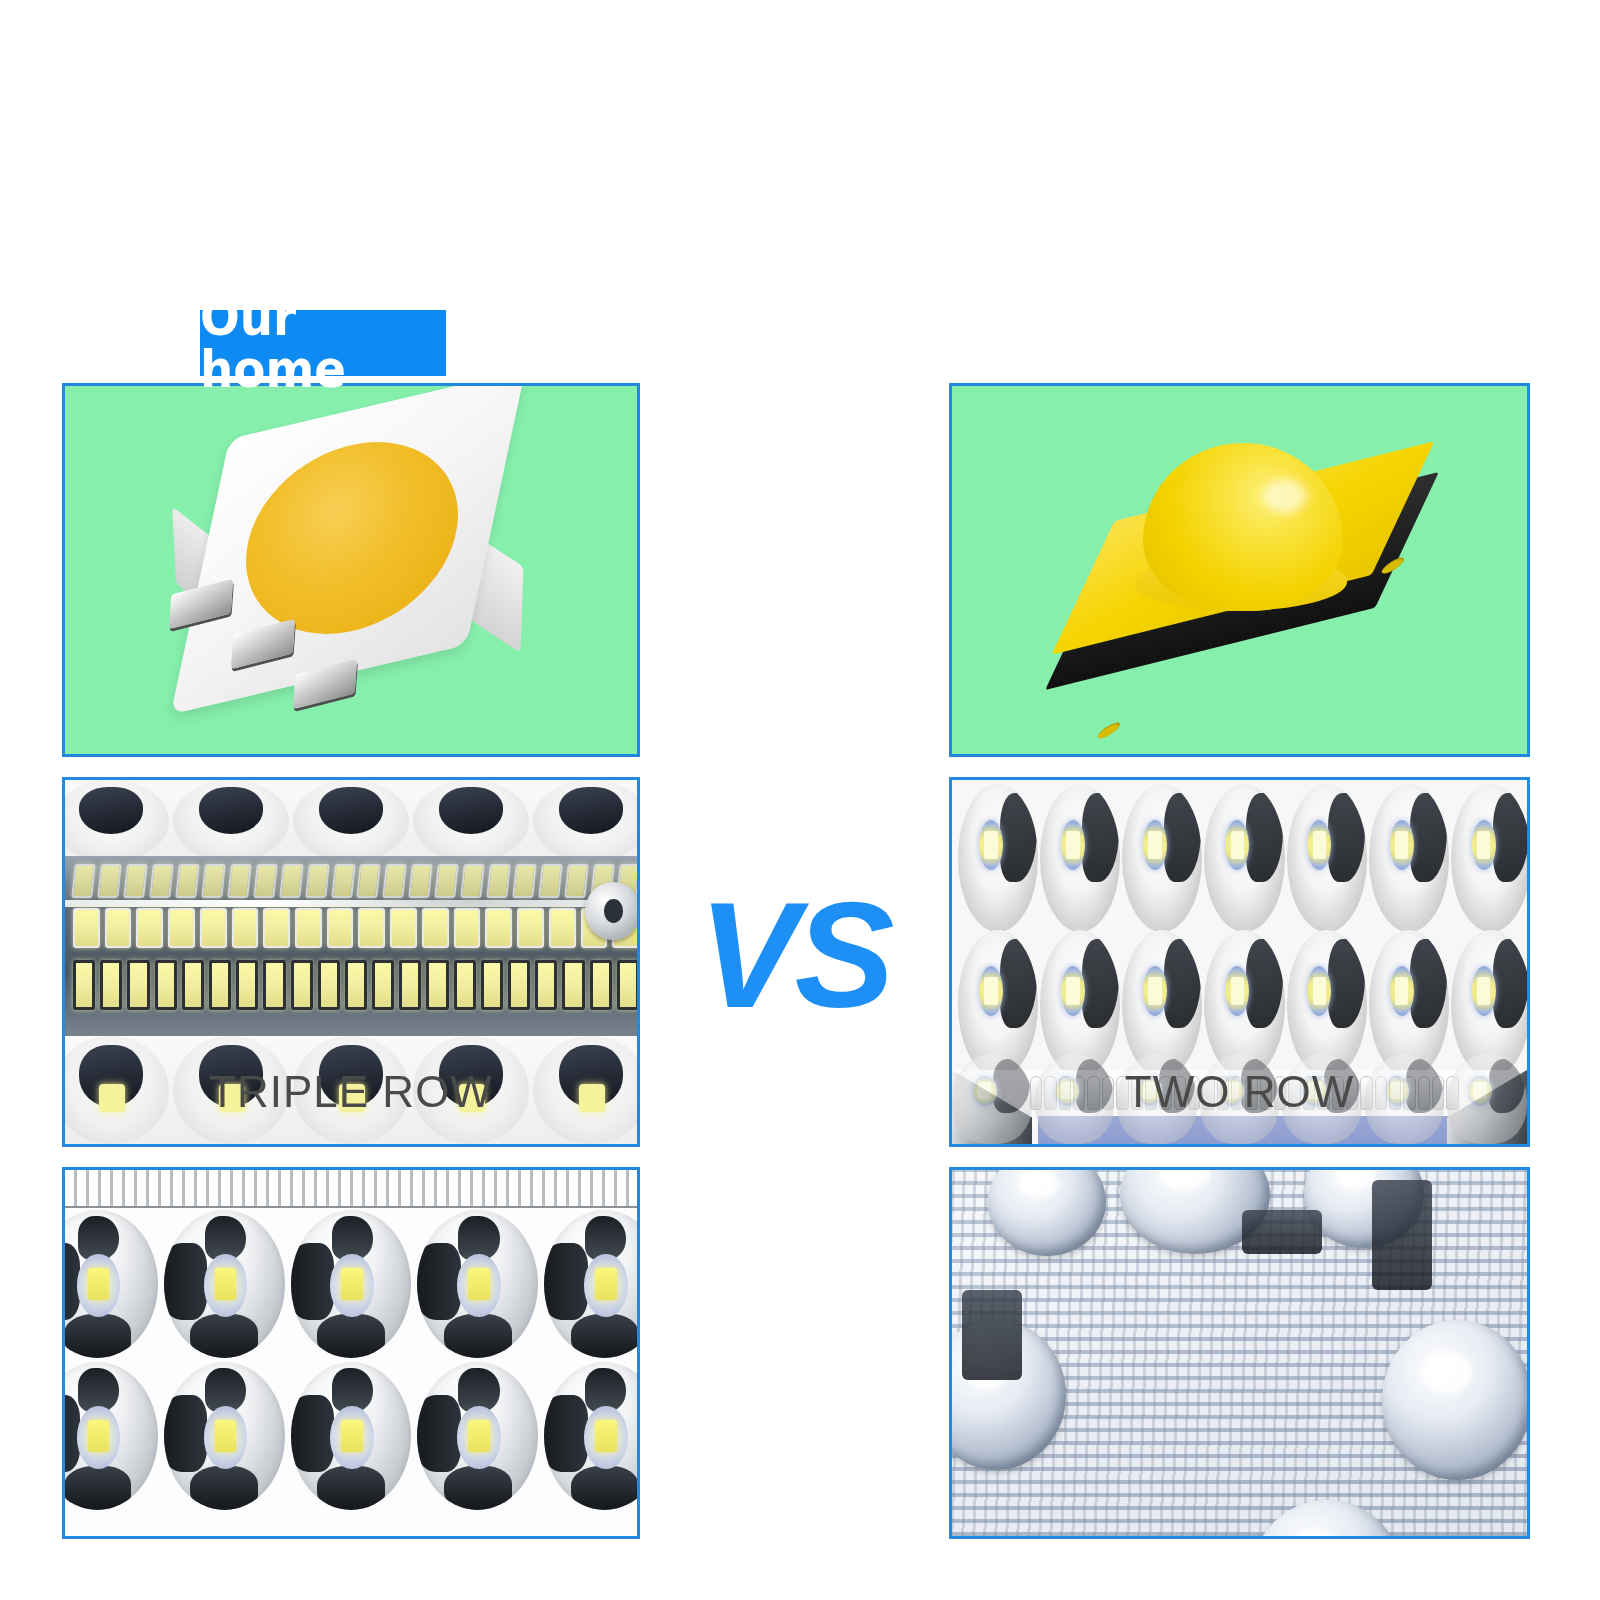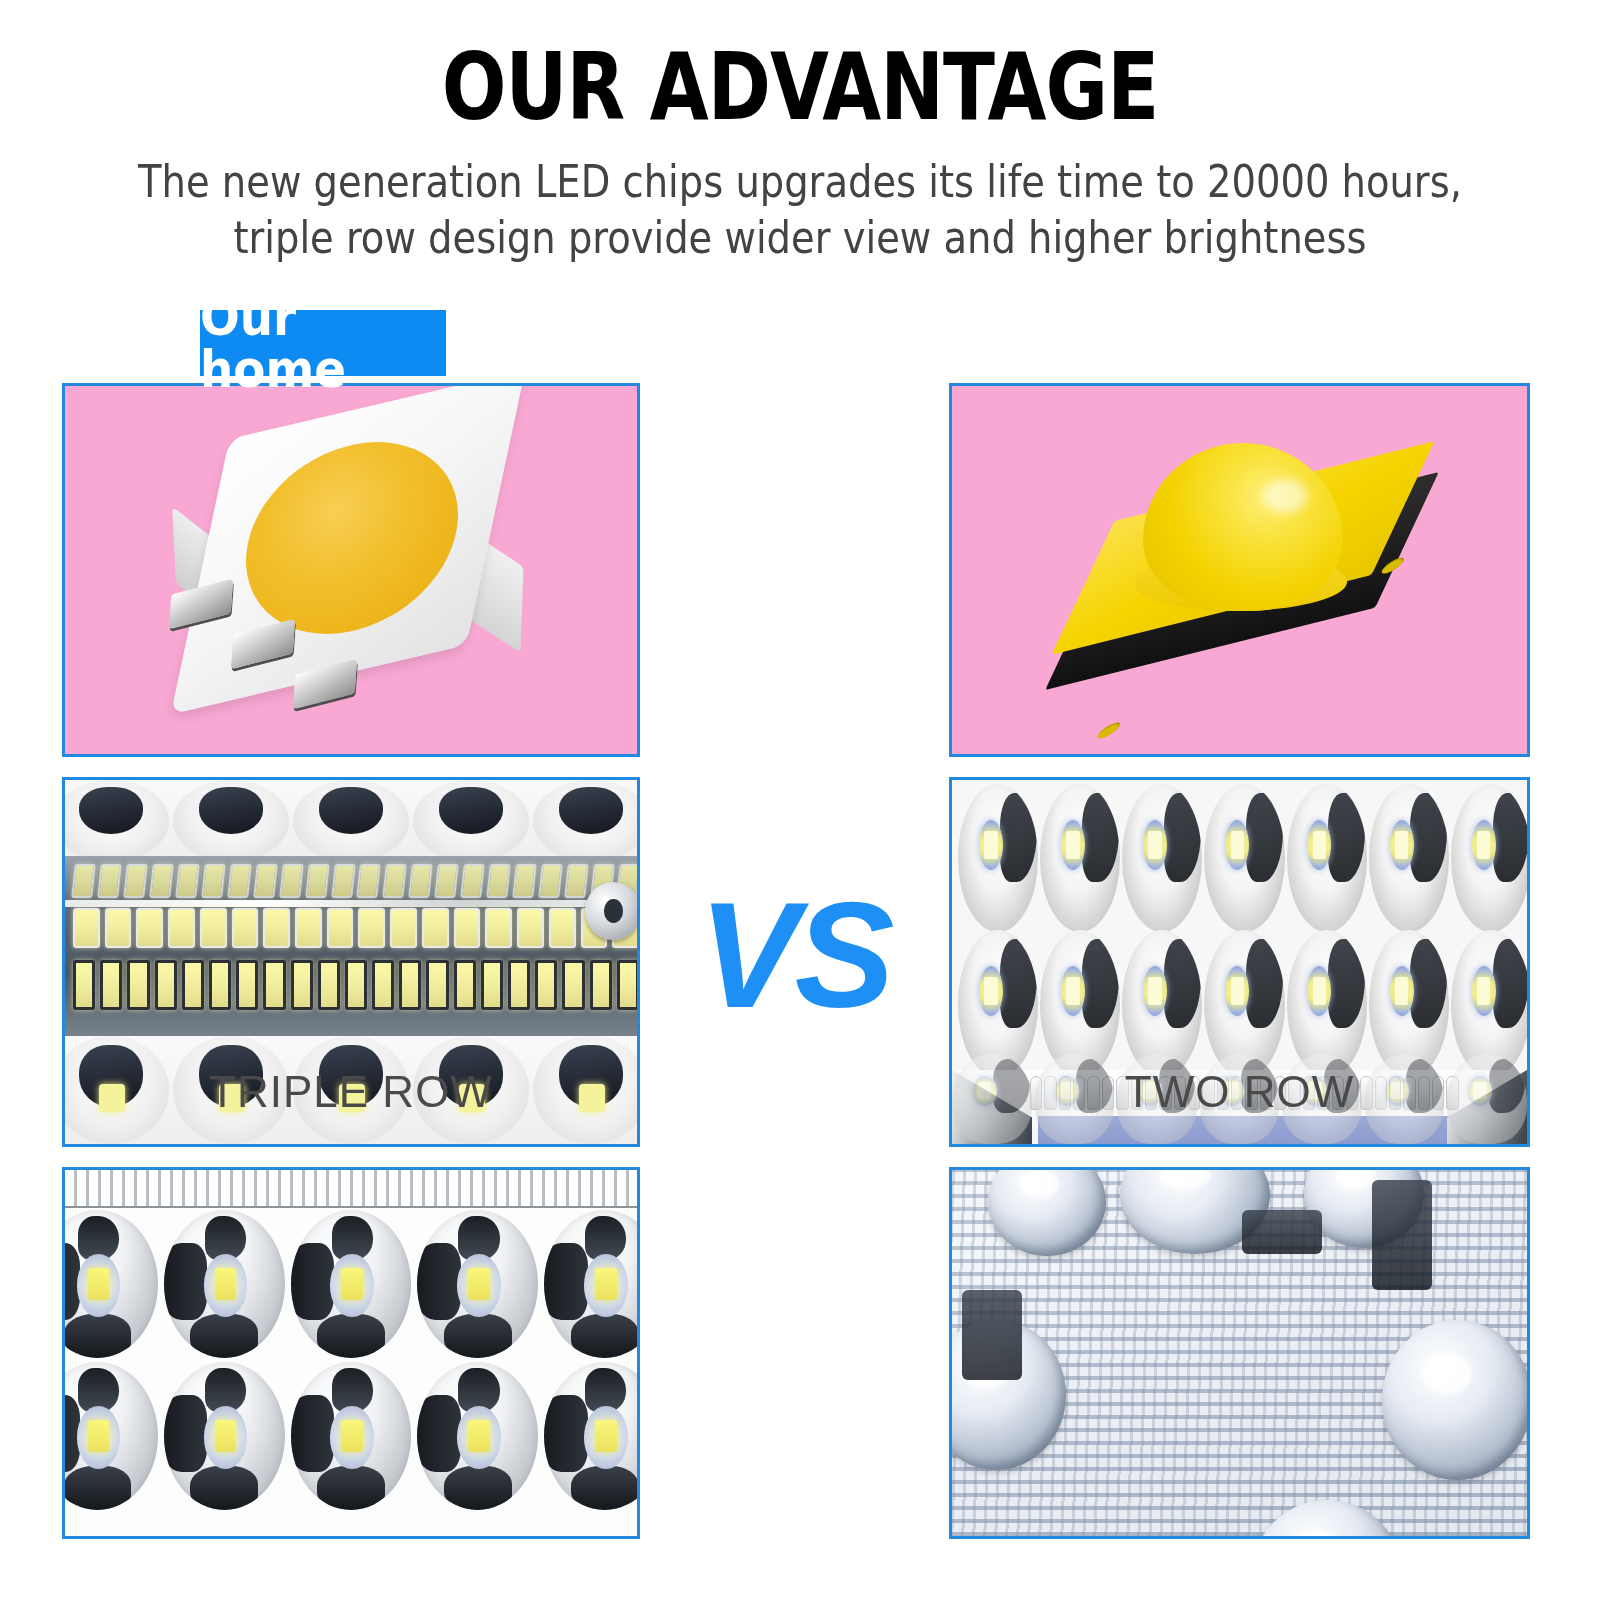--- a/index.html
+++ b/index.html
@@ -65,21 +65,21 @@
     line-height: 52px;
     letter-spacing: 0px;
   }
   #banner-left  { left: 200px;  top: 310px; width: 246px; }
   #banner-right { left: 1068px; top: 310px; width: 290px; }
 
   
   .panel {
     position: absolute;
     border: 3px solid #2189E0;
-    background: #f9a8d4;
+    background: #86efac;
     overflow: hidden;
     padding-left: 28px;
   }
   .panel-inner { position: absolute; inset: 0; overflow: hidden; }
 
   
   #panel-l1 { left: 62px;  top: 383px;  width: 578px; height: 374px; }
   #panel-l2 { left: 62px;  top: 777px;  width: 578px; height: 370px; }
   #panel-l3 { left: 62px;  top: 1167px; width: 578px; height: 372px; }
   #panel-r1 { left: 949px; top: 383px;  width: 581px; height: 374px; }
@@ -467,24 +467,20 @@
     background: linear-gradient(180deg,#39414d,#11161d);
     border-radius: 6px;
     opacity: .82;
   }
 </style>
 </head>
 <body>
 
 <div id="root">
 
-  <div class="header">
-    <div class="title">OUR ADVANTAGE</div>
-    <div class="subtitle">The new generation LED chips upgrades its life time to 20000 hours, triple row design provide wider view and higher brightness</div>
-  </div>
 
   <div class="banner" id="banner-left">
     <span>Our home</span>
   </div>
 
 
   <div class="vs">VS</div>
 
   <div class="panel" id="panel-l1">
     <div class="panel-inner">

